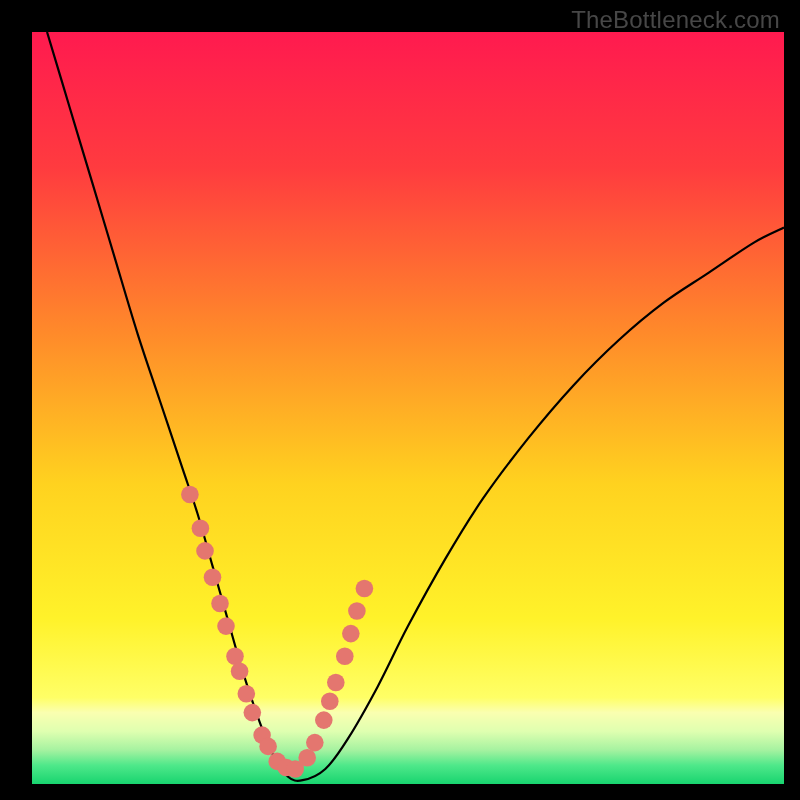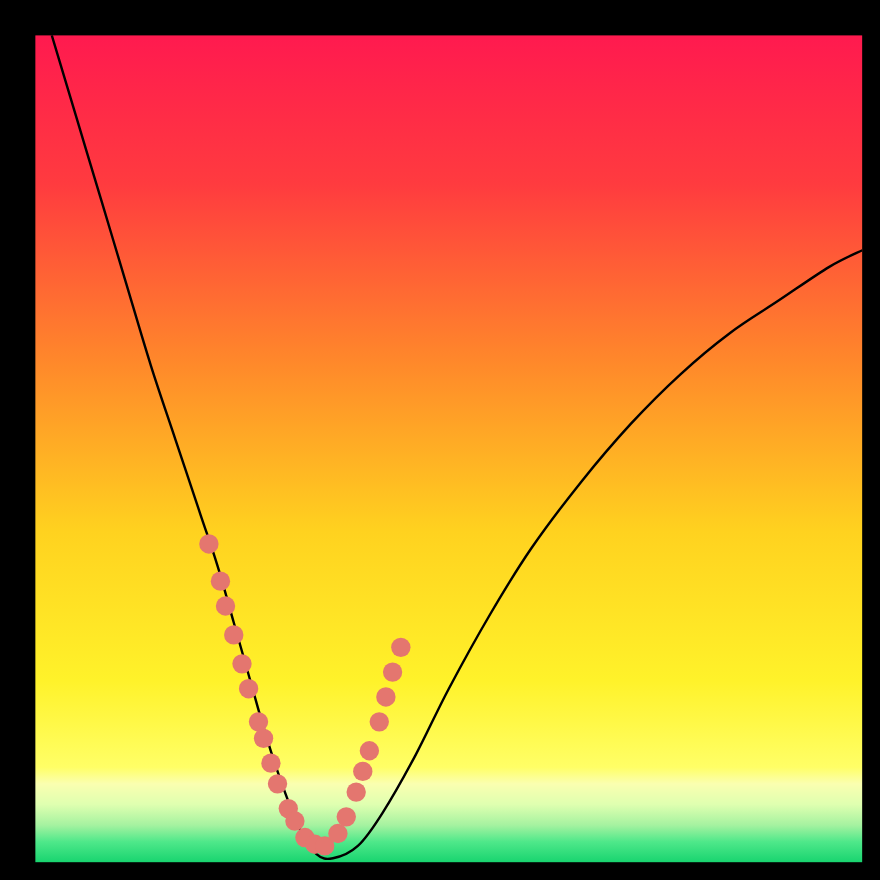--- a/index.html
+++ b/index.html
@@ -83,13 +83,14 @@
           <circle cx="291.8" cy="688.1" r="8.8" class="dot"></circle>
           <circle cx="297.8" cy="669.3" r="8.8" class="dot"></circle>
           <circle cx="303.8" cy="650.5" r="8.8" class="dot"></circle>
           <circle cx="312.8" cy="624.2" r="8.8" class="dot"></circle>
           <circle cx="318.8" cy="601.6" r="8.8" class="dot"></circle>
           <circle cx="324.9" cy="579.0" r="8.8" class="dot"></circle>
           <circle cx="332.4" cy="556.5" r="8.8" class="dot"></circle>
         </g>
     </svg>
   </div>
+  <div class="watermark">TheBottleneck.com</div>
 </div>
 
 </body></html>

